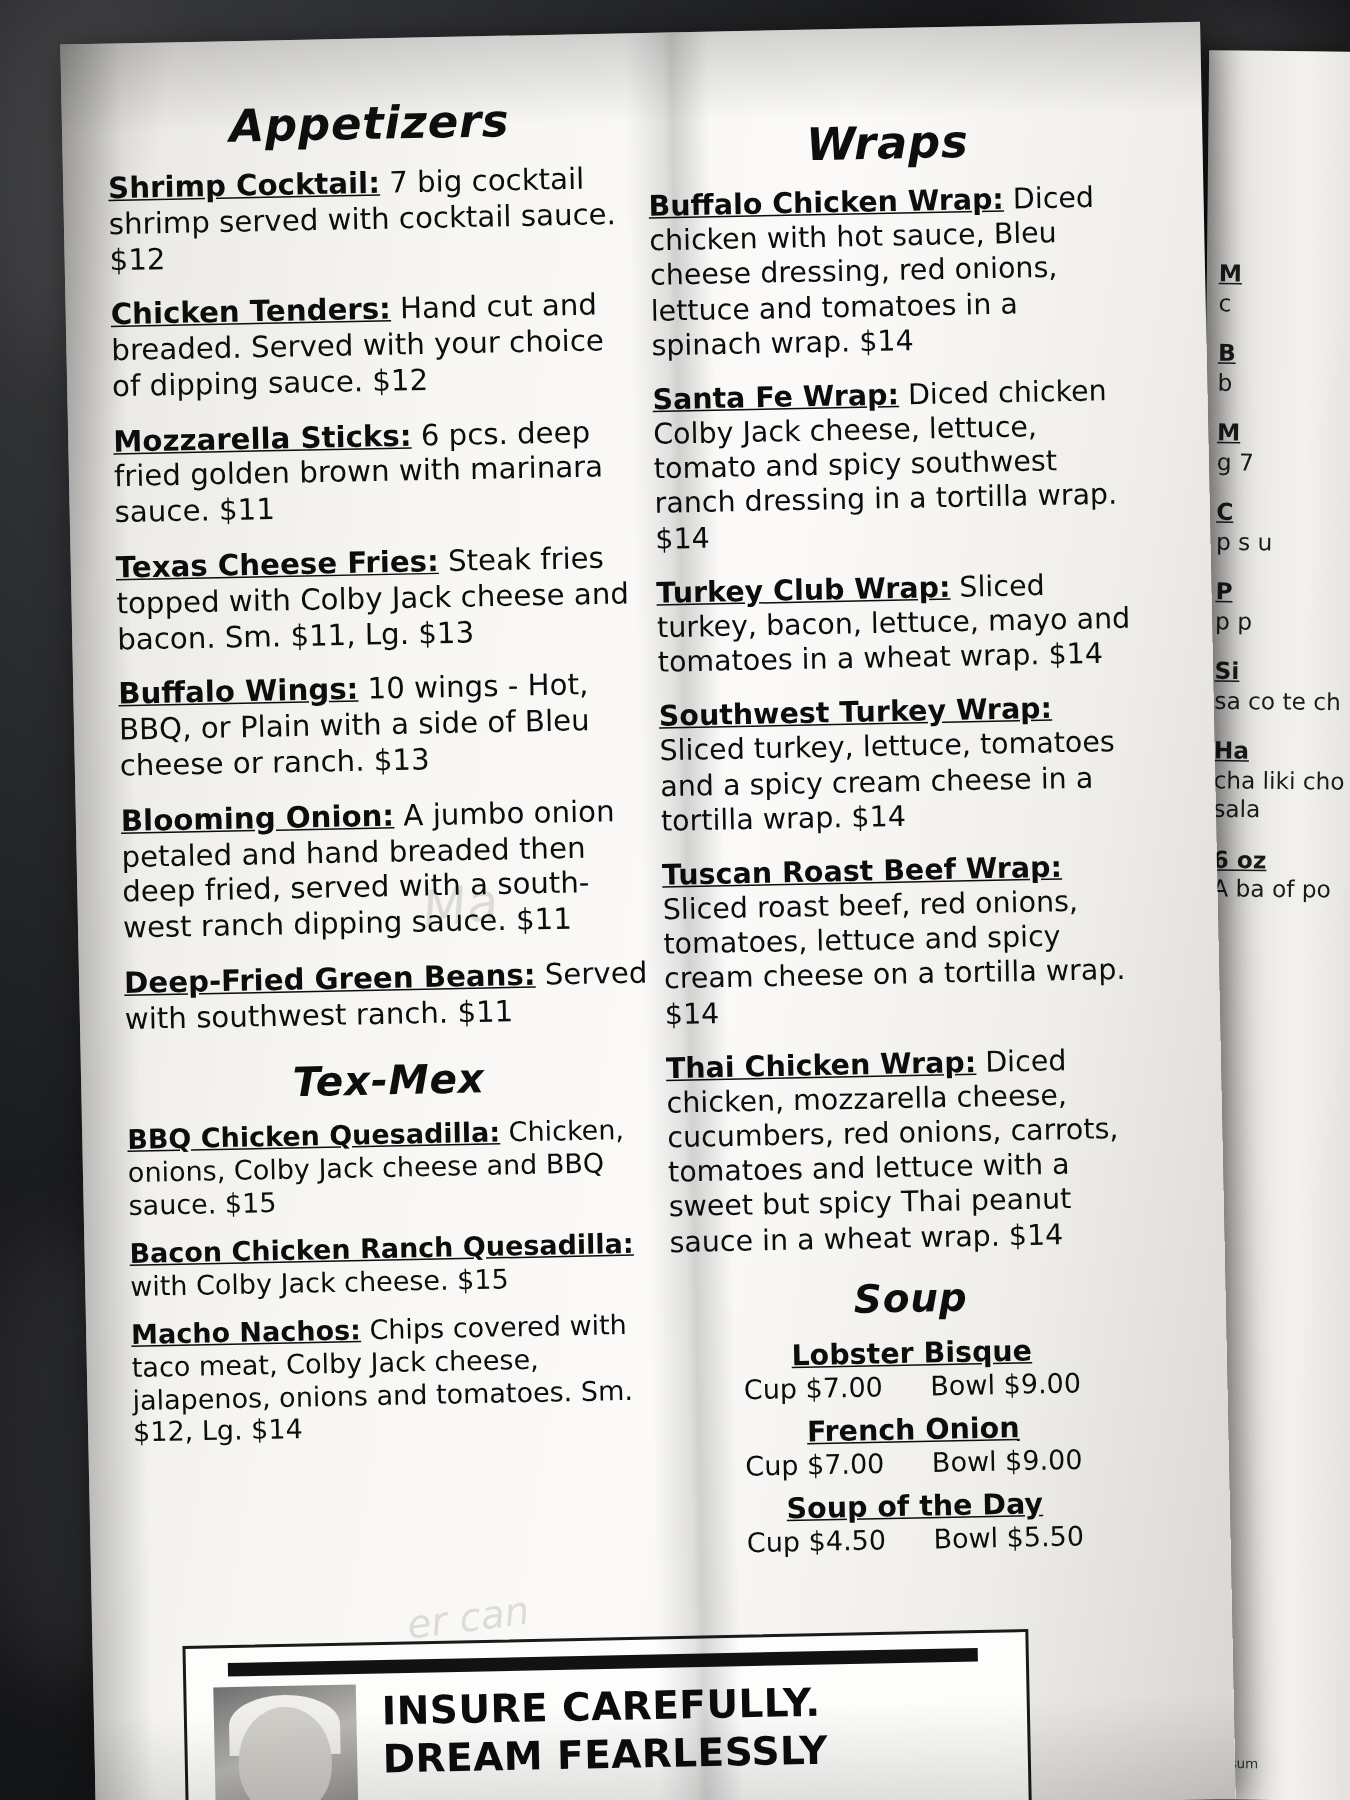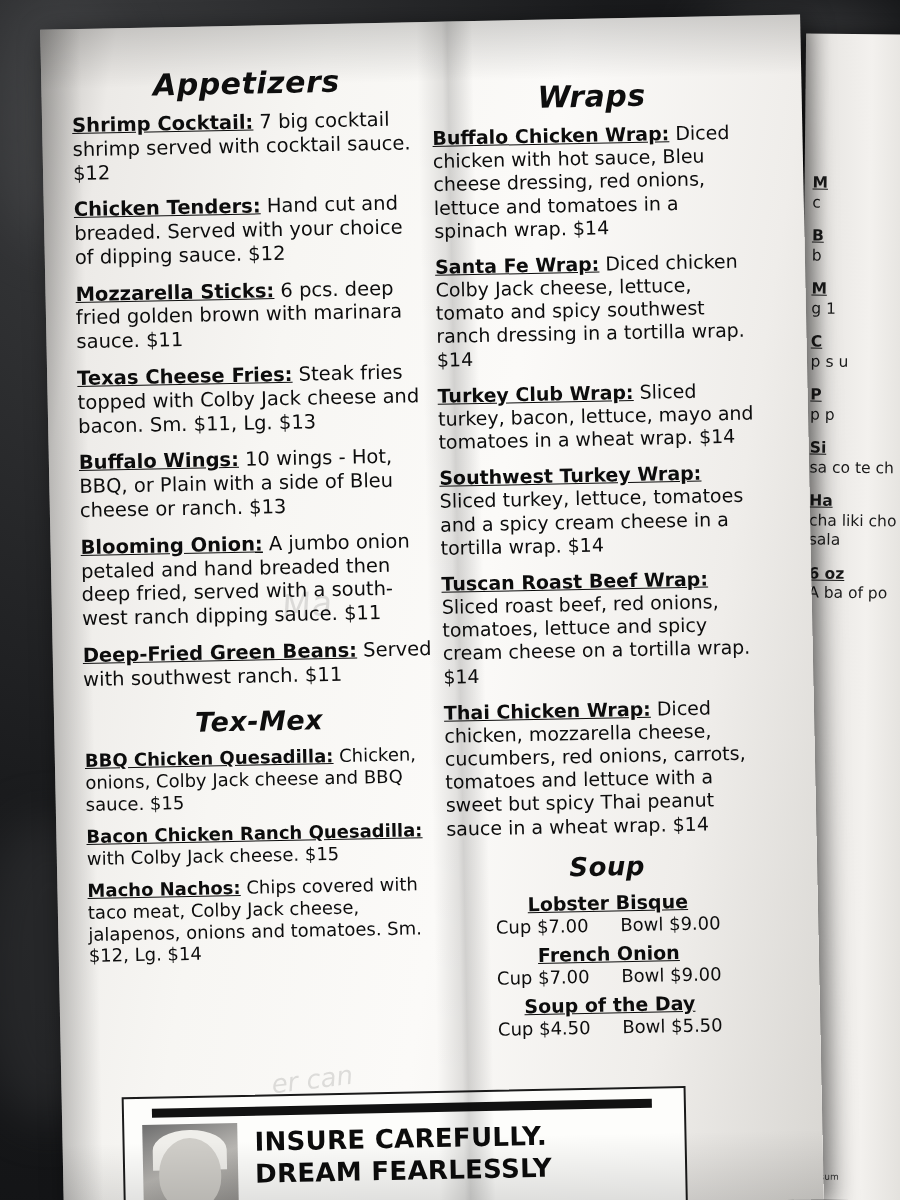--- a/index.html
+++ b/index.html
@@ -113,21 +113,21 @@
   <div class="blob1"></div>
   <div class="blob2"></div>
   <div class="blob3"></div>
 </div>
 
 <div id="right-page">
   <div class="rp-col">
     <div class="rp-item"><span class="rp-head">M</span><span>c</span></div>
     <div class="rp-item"><span class="rp-head">B</span><span>b</span></div>
     <div class="rp-item"><span class="rp-head">M</span><span>g
-1</span></div>
+7</span></div>
     <div class="rp-item"><span class="rp-head">C</span><span>p
 s
 u</span></div>
     <div class="rp-item"><span class="rp-head">P</span><span>p
 p</span></div>
     <div class="rp-item"><span class="rp-head">Si</span><span>sa
 co
 te
 ch</span></div>
     <div class="rp-item"><span class="rp-head">Ha</span><span>cha

